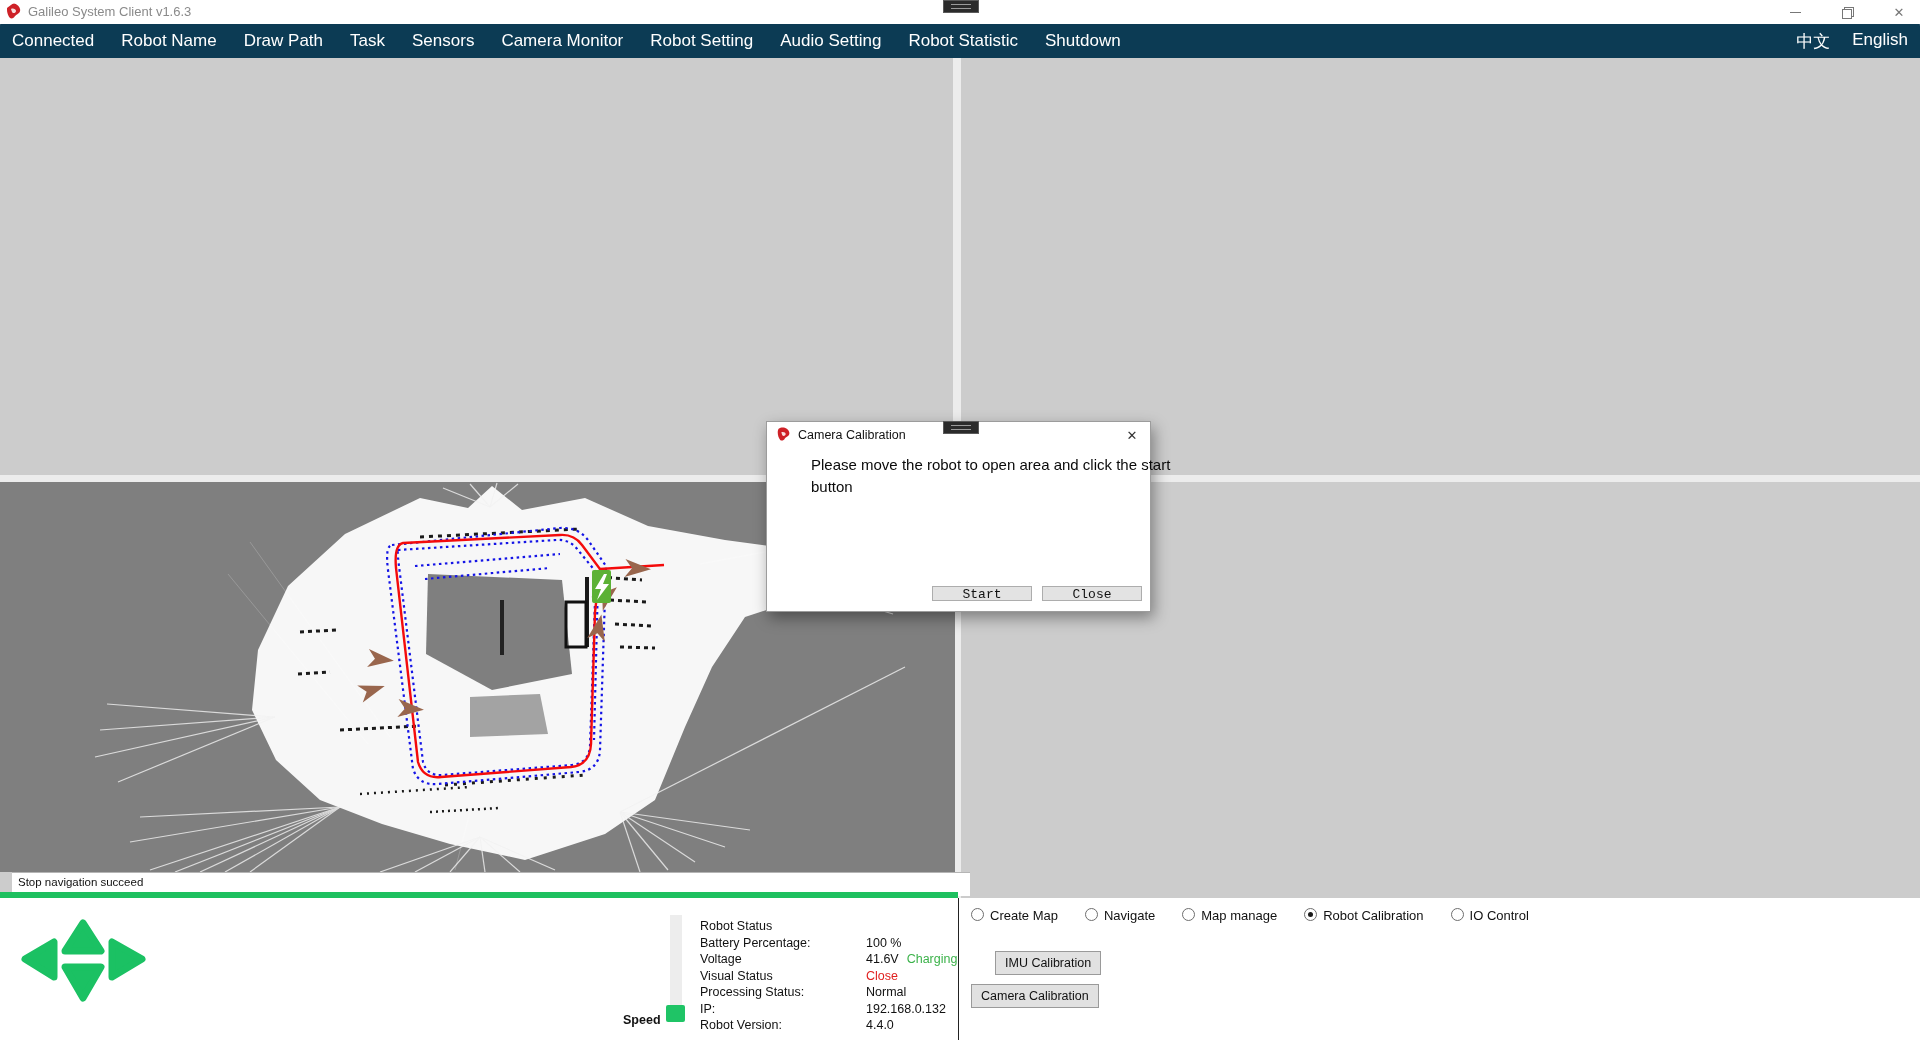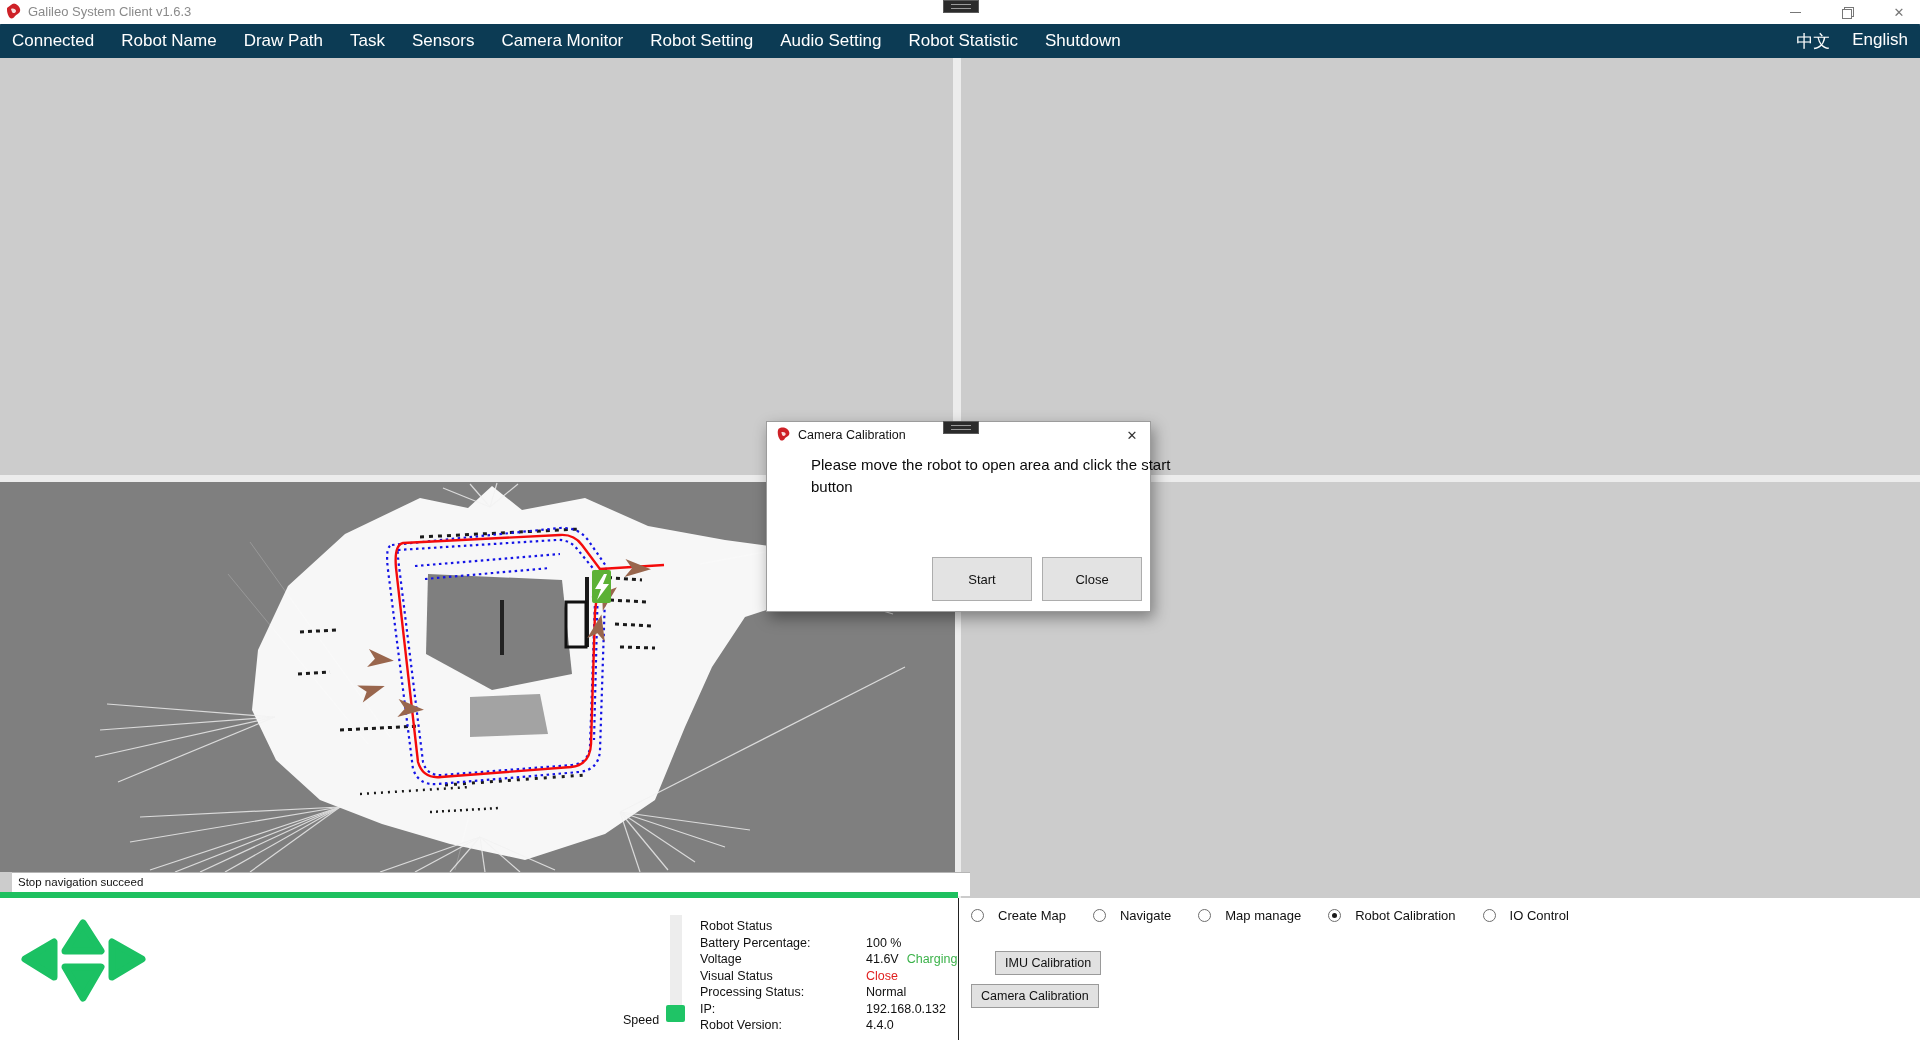--- a/index.html
+++ b/index.html
@@ -42,48 +42,48 @@
   .progressbar { position:absolute; left:0; top:892px; width:958px; height:6px; background:#1ec05f; }
 
   
   .bottom-bg { position:absolute; left:0; top:898px; width:1920px; height:142px; background:#ffffff; }
   .bottom-divider { position:absolute; left:958px; top:898px; width:1px; height:142px; background:#222; }
 
   .dpad { position:absolute; left:10px; top:908px; }
 
   .speed-track { position:absolute; left:670px; top:915px; width:12px; height:100px; background:#ededed; }
   .speed-handle { position:absolute; left:666px; top:1005px; width:19px; height:17px; background:#1fc466; border-radius:2px; }
-  .speed-label { position:absolute; left:623px; top:1013px; font-size:12.5px; color:#111; }
+  .speed-label { position:absolute; left:623px; top:1013px; font-size:12.5px; color:#111;font-weight:bold; }
 
   .rstatus { position:absolute; left:700px; top:918px; font-size:12.5px; color:#111; }
   .rstatus .row { display:flex; line-height:16.5px; }
   .rstatus .lbl { width:166px; }
   .rstatus .extra { margin-left:8px; }
   .val-green { color:#3bb24a; }
   .val-red { color:#e0201f; }
 
   
   .modes { position:absolute; left:971px; top:908px; display:flex; align-items:center; gap:27px; font-size:13px; color:#111; }
-  .mode-opt { display:flex; align-items:center; gap:14px; cursor:default; }
+  .mode-opt { display:flex; gap:6px; cursor:default; }
   .radio { width:13px; height:13px; border:1px solid #6e6e6e; border-radius:50%; background:#fff; position:relative; flex:none; }
   .radio.checked::after { content:""; position:absolute; left:3px; top:3px; width:5px; height:5px; background:#1a1a1a; border-radius:50%; }
 
   .cal-btn { position:absolute; background:#e1e1e1; border:1px solid #9a9a9a; font-family:"Liberation Sans",sans-serif; font-size:12.5px; color:#111; padding:4px 9px; cursor:default; }
   .cal-btn.imu { left:971px; top:951px;margin-left:24px; }
   .cal-btn.cam { left:971px; top:984px; }
 
   
   .dialog { position:absolute; left:766px; top:421px; width:385px; height:191px; background:#ffffff; border:1px solid #9c9c9c; box-shadow:3px 6px 14px rgba(0,0,0,0.38); z-index:50; }
   .dialog-title-row { position:absolute; left:0; top:0; width:100%; height:26px; }
   .dialog-icon { position:absolute; left:9px; top:5px; width:15px; height:15px; }
   .dialog-title { position:absolute; left:31px; top:6px; font-size:12.5px; color:#111; }
   .dialog-close { position:absolute; right:9px; top:4px; width:18px; height:18px; font-size:13px; color:#333; display:flex; align-items:center; justify-content:center; cursor:default; }
   .dialog-msg { position:absolute; left:12px; top:32px; width:360px; font-size:15px; line-height:1.45; color:#0a0a0a;margin-left:32px; }
   .dialog-btns { position:absolute; right:8px; bottom:10px; display:flex; gap:10px; }
-  .dlg-btn { width:100px; height:44px; background:#e3e3e3; border:1px solid #adadad; font-family:Liberation Sans, sans-serif; font-size:13px; color:#111; cursor:default; }
+  .dlg-btn { width:100px; height:15px; background:#e3e3e3; border:1px solid #adadad; font-family:Liberation Mono, monospace; font-size:13px; color:#111; cursor:default; }
   .dialog .rec-tab { left:176px; top:-1px; }
 </style>
 </head>
 <body>
 
 <div id="app">
 
   <div class="titlebar">
     <svg class="app-icon" viewBox="0 0 17 17">
       <path d="M3,2 C7,-1 14,1 15,6 C16,10 12,11 10,13 C9,15 7,16 5,15 C2,12 1,5 3,2 Z" fill="#ce2127"></path>

